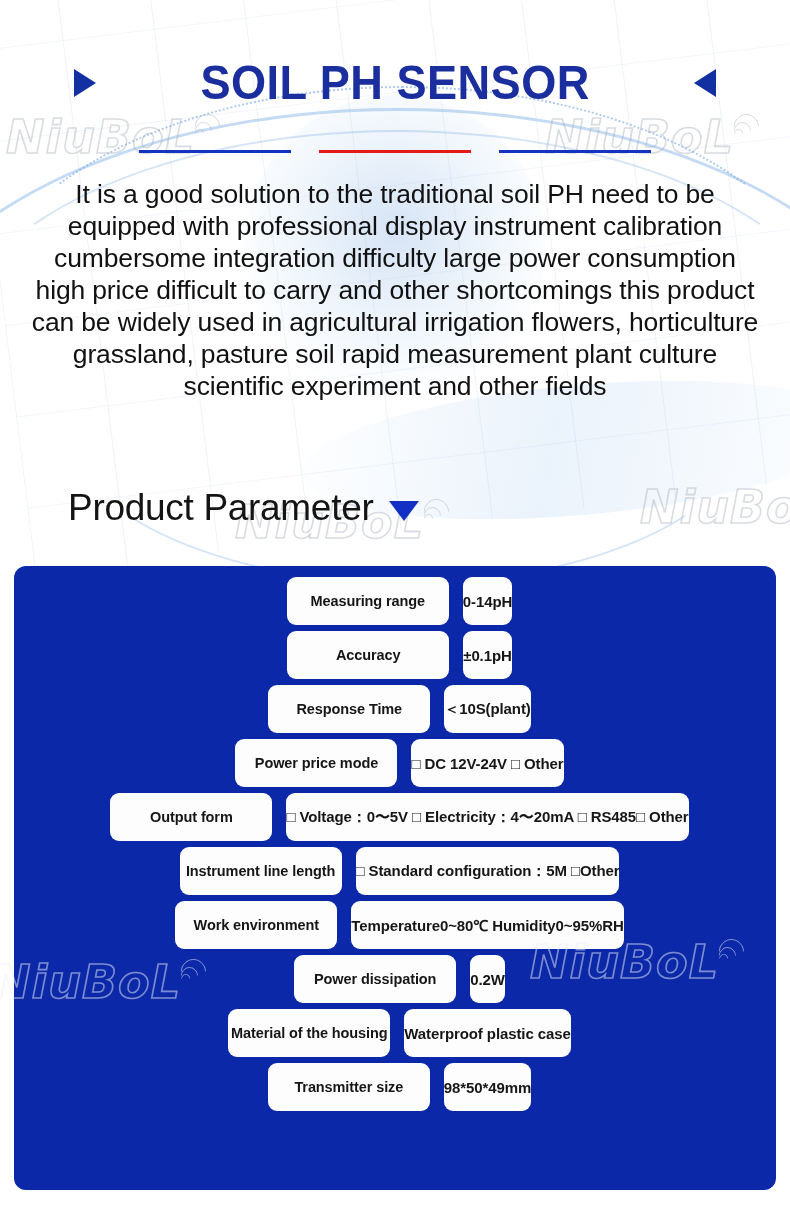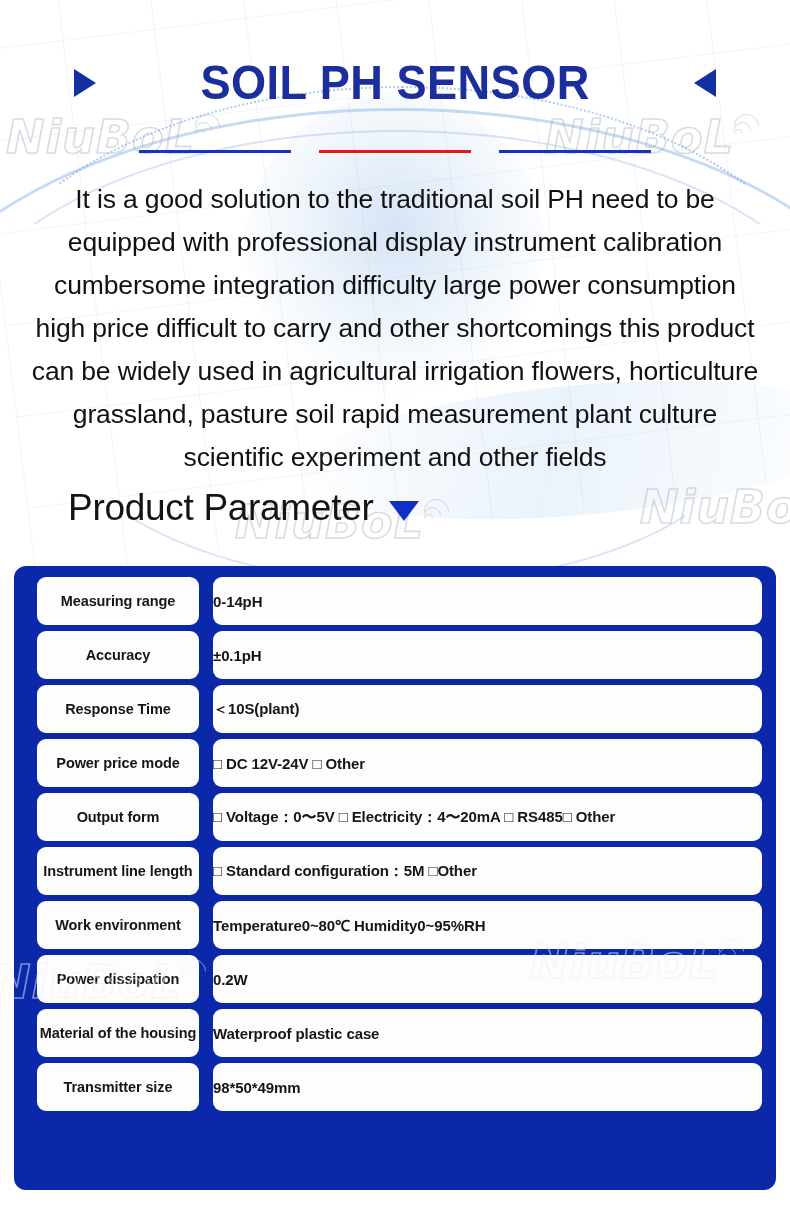--- a/index.html
+++ b/index.html
@@ -194,21 +194,21 @@
 
   
   .description {
     position: absolute;
     left: 30px;
     top: 178px;
     width: 730px;
     text-align: center;
     font-family: "Liberation Sans", sans-serif;
     font-size: 26.5px;
-    line-height: 43px;
+    line-height: 32px;
     color: #111111;
     letter-spacing: -0.15px;
   }
 
   
   .section-head {
     position: absolute;
     left: 68px;
     top: 487px;
     display: flex;
@@ -240,20 +240,21 @@
     height: 624px;
     background: #0A28A8;
     border-radius: 12px;
     box-sizing: border-box;
     padding: 11px 14px 13px 23px;
   }
   .spec-rows {
     display: flex;
     flex-direction: column;
     gap: 6px;
+    align-items: center;
   }
   .spec-row {
     display: flex;
     gap: 14px;
     height: 48px;
   }
   .cell {
     background: #fdfdfd;
     border-radius: 9px;
     display: flex;

